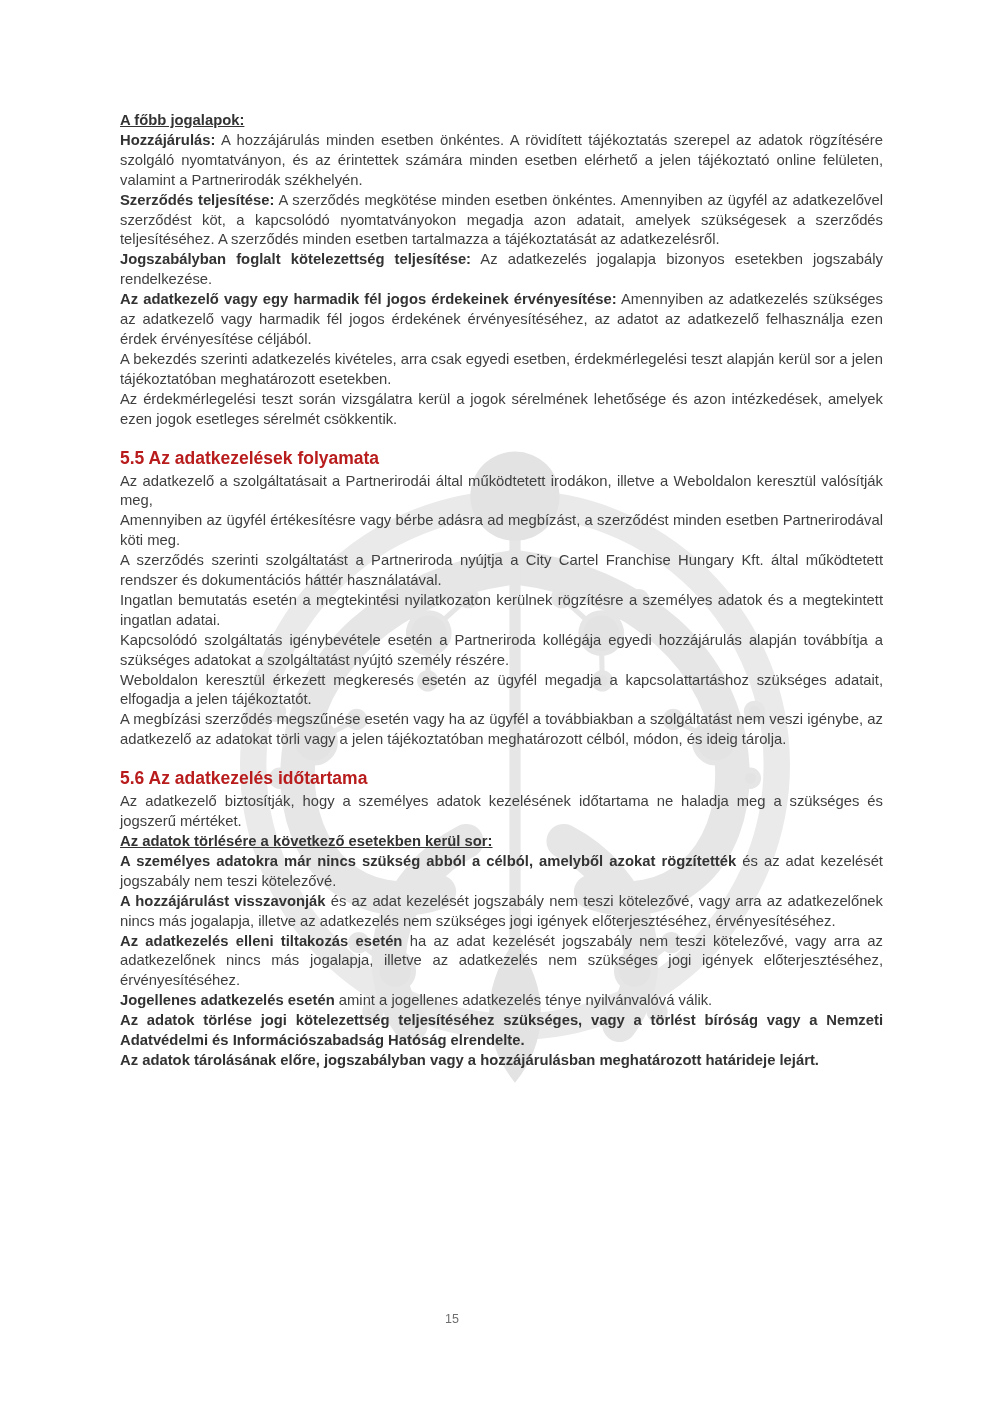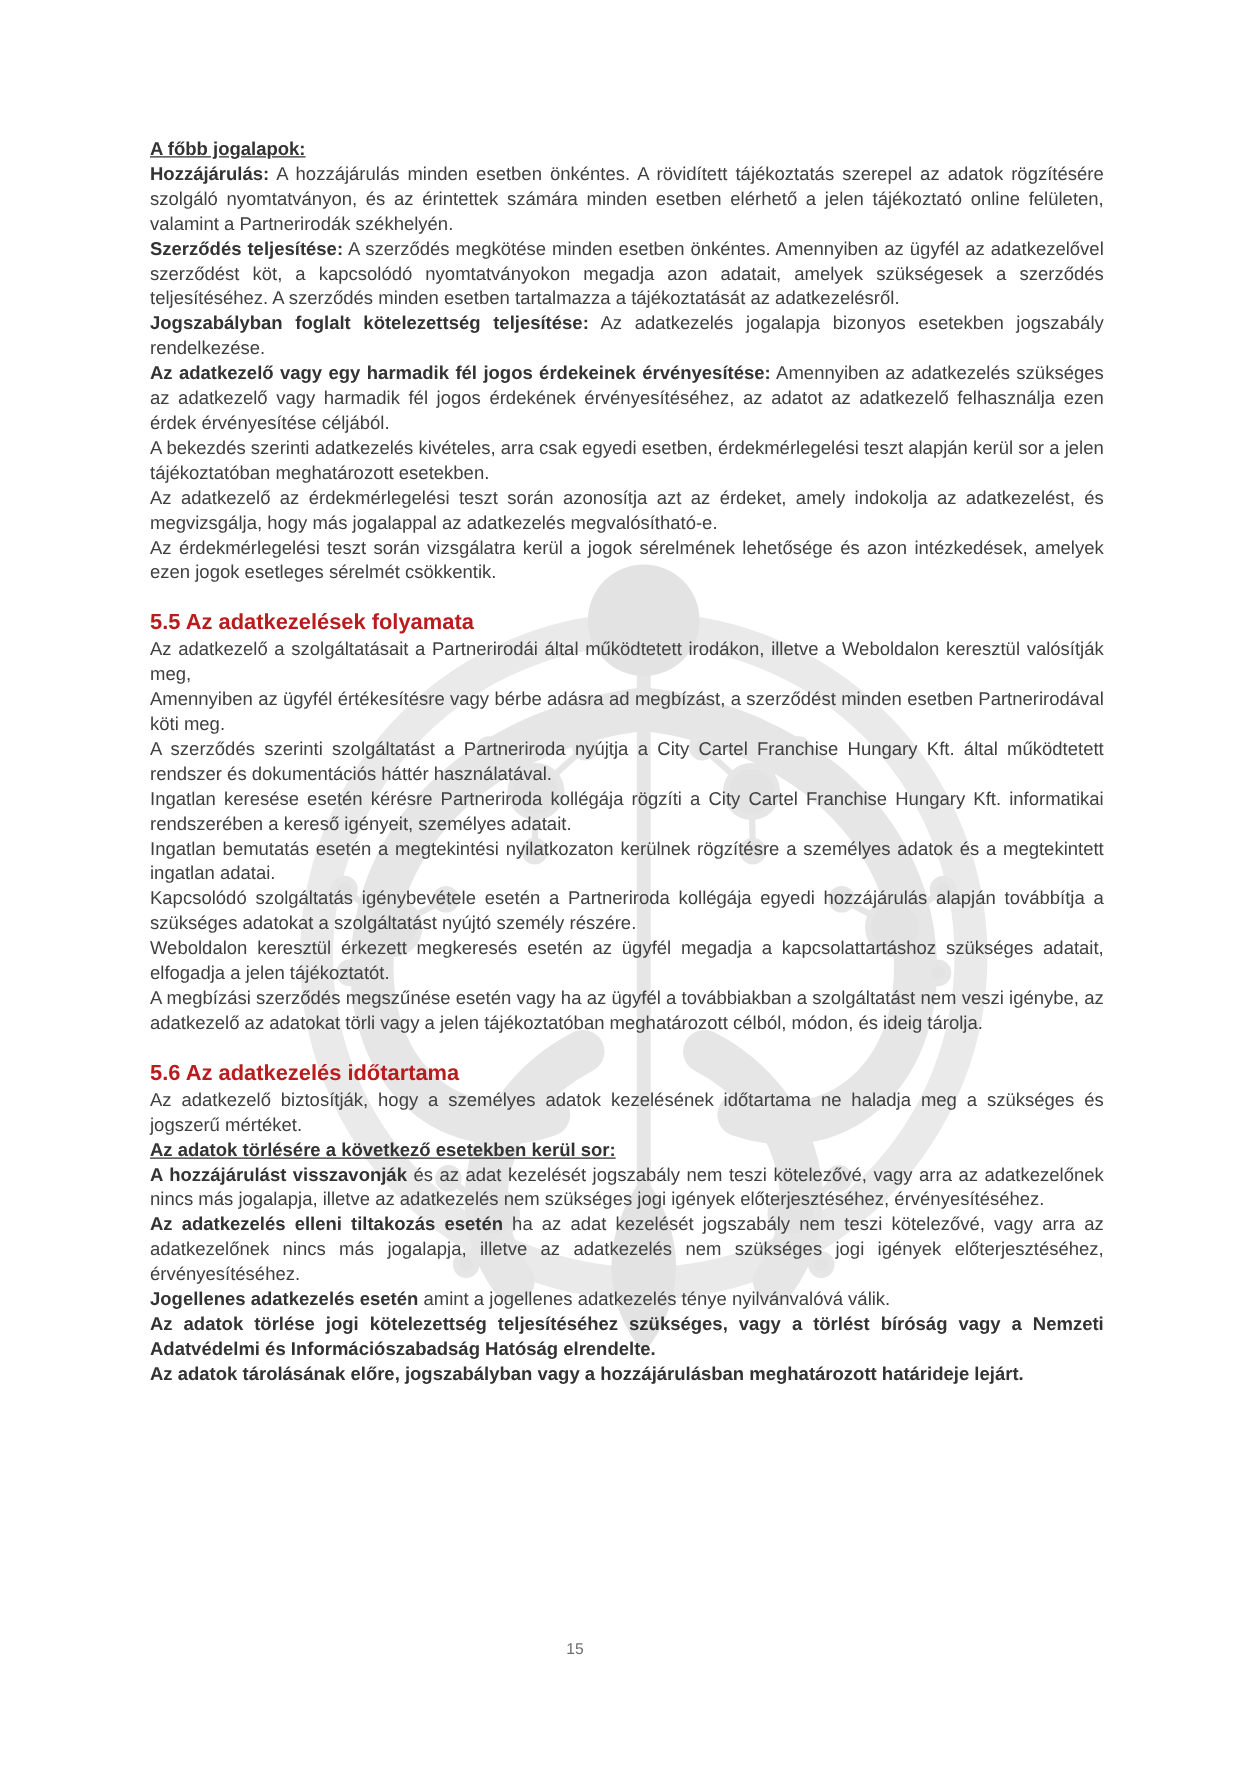--- a/index.html
+++ b/index.html
@@ -2,21 +2,20 @@
 <html><head>
 <meta charset="utf-8">
 <style>
   html,body { margin:0; padding:0; background:#ffffff; }
   .page {
     position:relative;
     width:904px; height:1414px;
     background:#ffffff;
     overflow:hidden;
     font-family:"Liberation Sans", sans-serif;
-    padding-left:16px;
   }
   .watermark {
     position:absolute;
     left:195px; top:415px;
     width:640px; height:690px;
     z-index:0;
   }
   .content {
     position:absolute;
     left:120px; top:111px; width:763px;
@@ -116,40 +115,39 @@
 
     <p><span class="lead">Hozzájárulás:</span><span> A hozzájárulás minden esetben önkéntes. A rövidített tájékoztatás szerepel az adatok rögzítésére szolgáló nyomtatványon, és az érintettek számára minden esetben elérhető a jelen tájékoztató online felületen, valamint a Partnerirodák székhelyén.</span></p>
 
     <p><span class="lead">Szerződés teljesítése:</span><span> A szerződés megkötése minden esetben önkéntes. Amennyiben az ügyfél az adatkezelővel szerződést köt, a kapcsolódó nyomtatványokon megadja azon adatait, amelyek szükségesek a szerződés teljesítéséhez. A szerződés minden esetben tartalmazza a tájékoztatását az adatkezelésről.</span></p>
 
     <p><span class="lead">Jogszabályban foglalt kötelezettség teljesítése:</span><span> Az adatkezelés jogalapja bizonyos esetekben jogszabály rendelkezése.</span></p>
 
     <p><span class="lead">Az adatkezelő vagy egy harmadik fél jogos érdekeinek érvényesítése:</span><span> Amennyiben az adatkezelés szükséges az adatkezelő vagy harmadik fél jogos érdekének érvényesítéséhez, az adatot az adatkezelő felhasználja ezen érdek érvényesítése céljából.</span></p>
 
     <p>A bekezdés szerinti adatkezelés kivételes, arra csak egyedi esetben, érdekmérlegelési teszt alapján kerül sor a jelen tájékoztatóban meghatározott esetekben.</p>
-    <p>Az adatkezelő az érdekmérlegelési teszt során azonosítja azt az érdeket, amely indokolja az adatkezelést, és megvizsgálja, hogy más jogalappal az adatkezelés megvalósítható-e.</p>
     <p>Az érdekmérlegelési teszt során vizsgálatra kerül a jogok sérelmének lehetősége és azon intézkedések, amelyek ezen jogok esetleges sérelmét csökkentik.</p>
 
     <h2 class="section">5.5 Az adatkezelések folyamata</h2>
 
     <p>Az adatkezelő a szolgáltatásait a Partnerirodái által működtetett irodákon, illetve a Weboldalon keresztül valósítják meg,</p>
     <p>Amennyiben az ügyfél értékesítésre vagy bérbe adásra ad megbízást, a szerződést minden esetben Partnerirodával köti meg.</p>
     <p>A szerződés szerinti szolgáltatást a Partneriroda nyújtja a City Cartel Franchise Hungary Kft. által működtetett rendszer és dokumentációs háttér használatával.</p>
-    <p>Ingatlan keresése esetén kérésre Partneriroda kollégája rögzíti a City Cartel Franchise Hungary Kft. informatikai rendszerében a kereső igényeit, személyes adatait.</p>
     <p>Ingatlan bemutatás esetén a megtekintési nyilatkozaton kerülnek rögzítésre a személyes adatok és a megtekintett ingatlan adatai.</p>
     <p>Kapcsolódó szolgáltatás igénybevétele esetén a Partneriroda kollégája egyedi hozzájárulás alapján továbbítja a szükséges adatokat a szolgáltatást nyújtó személy részére.</p>
     <p>Weboldalon keresztül érkezett megkeresés esetén az ügyfél megadja a kapcsolattartáshoz szükséges adatait, elfogadja a jelen tájékoztatót.</p>
     <p>A megbízási szerződés megszűnése esetén vagy ha az ügyfél a továbbiakban a szolgáltatást nem veszi igénybe, az adatkezelő az adatokat törli vagy a jelen tájékoztatóban meghatározott célból, módon, és ideig tárolja.</p>
 
     <h2 class="section">5.6 Az adatkezelés időtartama</h2>
 
     <p>Az adatkezelő biztosítják, hogy a személyes adatok kezelésének időtartama ne haladja meg a szükséges és jogszerű mértéket.</p>
 
     <p class="b u">Az adatok törlésére a következő esetekben kerül sor:</p>
 
+    <p><span class="lead">A személyes adatokra már nincs szükség abból a célból, amelyből azokat rögzítették</span><span> és az adat kezelését jogszabály nem teszi kötelezővé.</span></p>
 
     <p><span class="lead">A hozzájárulást visszavonják</span><span> és az adat kezelését jogszabály nem teszi kötelezővé, vagy arra az adatkezelőnek nincs más jogalapja, illetve az adatkezelés nem szükséges jogi igények előterjesztéséhez, érvényesítéséhez.</span></p>
 
     <p><span class="lead">Az adatkezelés elleni tiltakozás esetén</span><span> ha az adat kezelését jogszabály nem teszi kötelezővé, vagy arra az adatkezelőnek nincs más jogalapja, illetve az adatkezelés nem szükséges jogi igények előterjesztéséhez, érvényesítéséhez.</span></p>
 
     <p><span class="lead">Jogellenes adatkezelés esetén</span><span> amint a jogellenes adatkezelés ténye nyilvánvalóvá válik.</span></p>
 
     <p class="b">Az adatok törlése jogi kötelezettség teljesítéséhez szükséges, vagy a törlést bíróság vagy a Nemzeti Adatvédelmi és Információszabadság Hatóság elrendelte.</p>
     <p class="b">Az adatok tárolásának előre, jogszabályban vagy a hozzájárulásban meghatározott határideje lejárt.</p>
 

